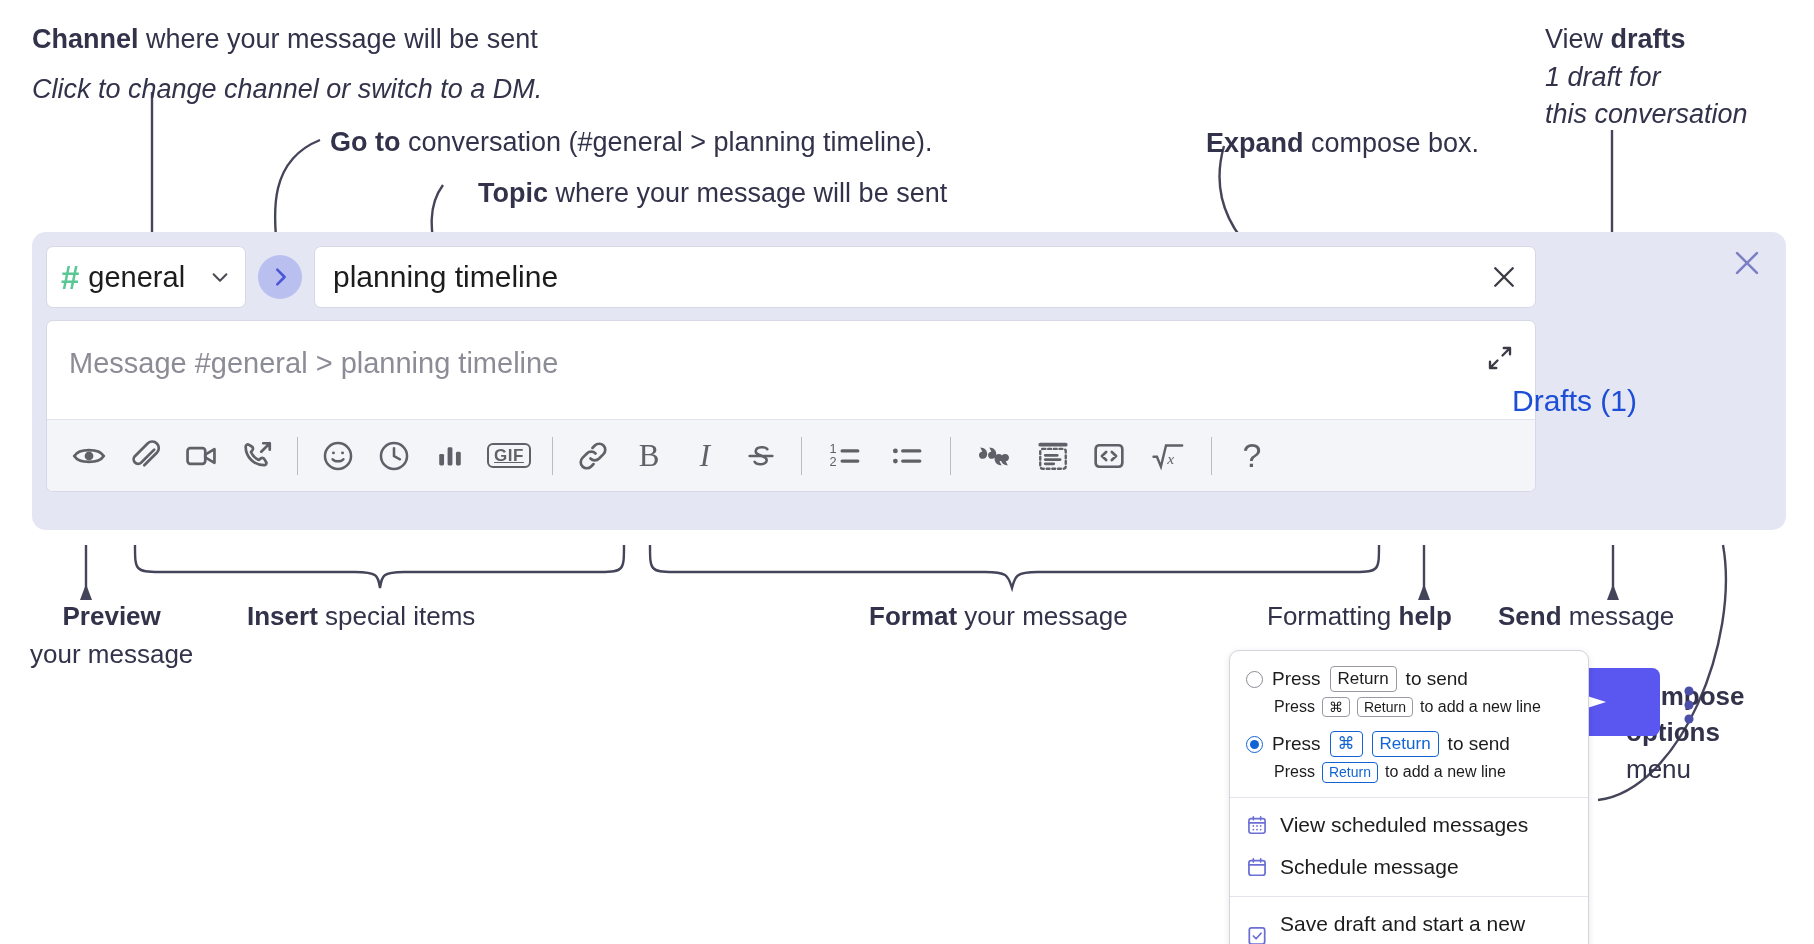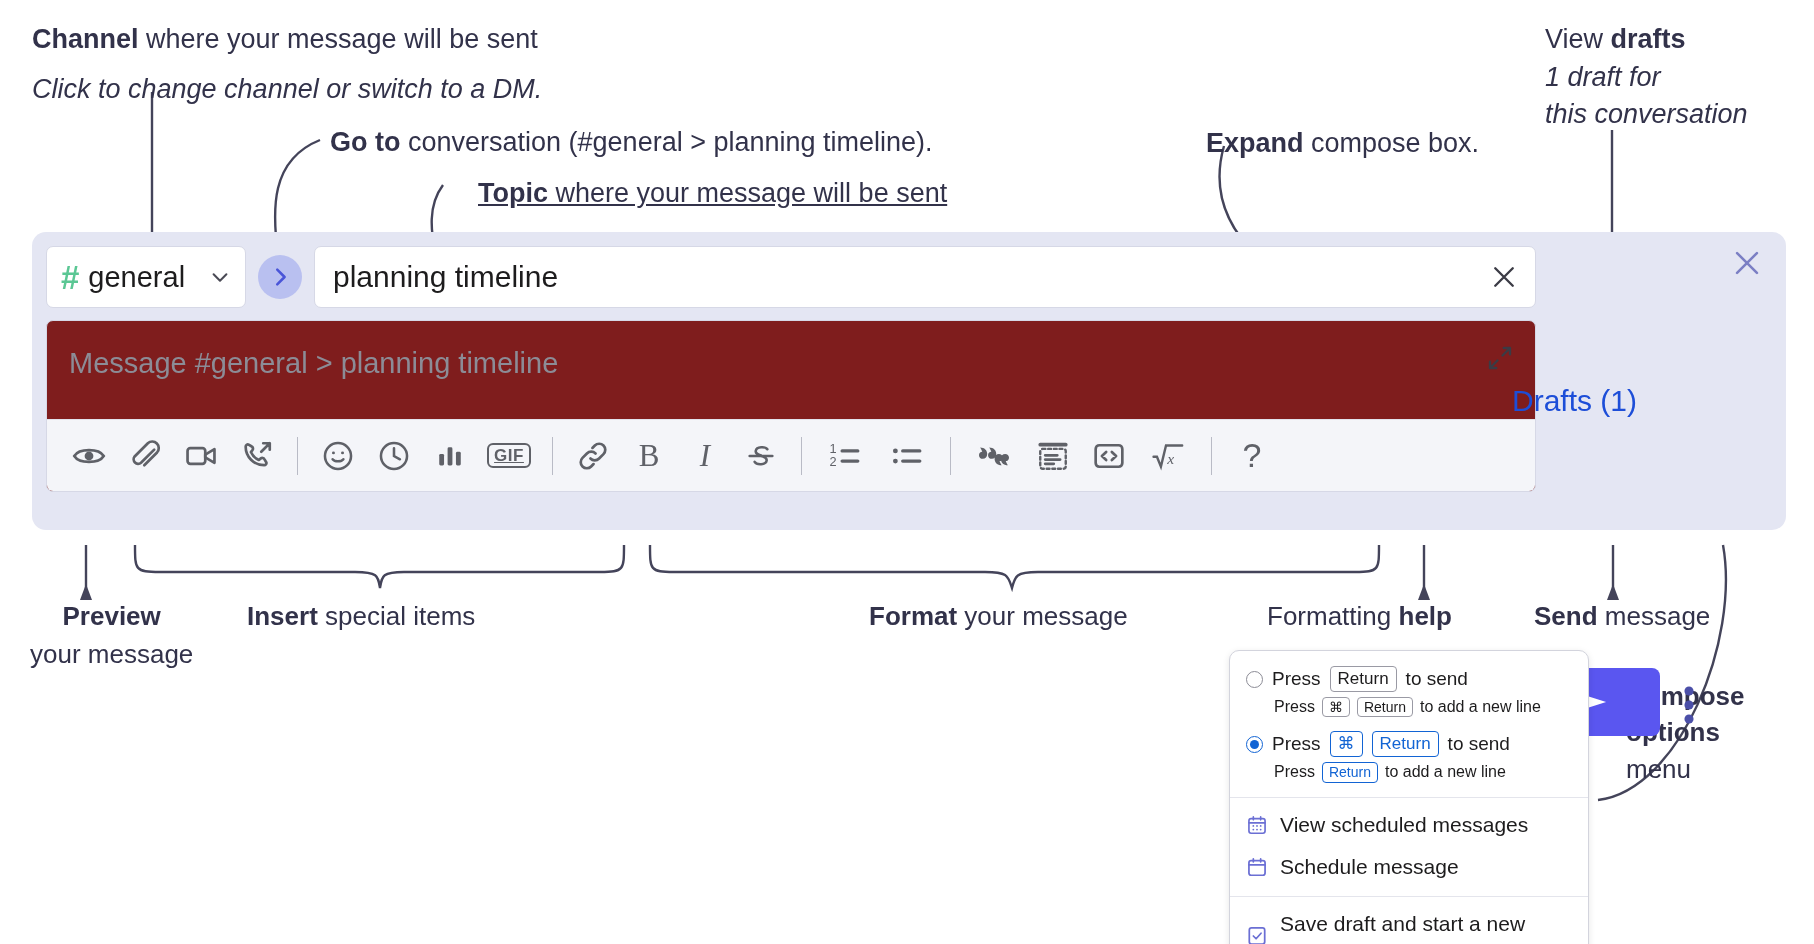--- a/index.html
+++ b/index.html
@@ -55,21 +55,21 @@
 
   .topic-field {
     flex:1; height:62px; background:#fff; border:1px solid #d6d8e6; border-radius:7px;
     display:flex; align-items:center; padding:0 16px 0 18px;
   }
   .topic-text { font-size:30px; color:#1d1c1d; flex:1; }
   .topic-clear { color:#3b3b45; display:flex; }
   .topic-clear svg { width:30px; height:30px; display:block; }
 
   .msgbox {
-    margin-top:12px; background:#7f1d1d; border:1px solid #d6d8e6; border-radius:7px;
+    margin-top:12px; background:#ffffff; border:1px solid #d6d8e6; border-radius:7px;
     position:relative; height:172px; overflow:hidden;
   }
   .msg-placeholder {
     position:absolute; left:22px; top:26px; font-size:29px; color:#8c8c96;
   }
   .expand-btn { position:absolute; right:20px; top:22px; color:#3b3b45; }
   .expand-btn svg { width:30px; height:30px; display:block; }
 
   .toolbar {
     position:absolute; left:0; right:0; bottom:0; height:72px;
@@ -166,21 +166,21 @@
 
   <div class="anno lg" style="left:32px; top:22px;">
     <div><b>Channel</b><span> where your message will be sent</span></div>
     <div style="margin-top:15px;"><i>Click to change channel or switch to a DM.</i></div>
   </div>
 
   <div class="anno lg" style="left:330px; top:125px;">
     <b>Go to</b><span> conversation (#general &gt; planning timeline).</span>
   </div>
 
-  <div class="anno lg" style="left:478px; top:176px;text-decoration:underline;">
+  <div class="anno lg" style="left:478px; top:176px;">
     <b>Topic</b><span> where your message will be sent</span>
   </div>
 
   <div class="anno lg" style="left:1206px; top:126px;text-align:right;">
     <b>Expand</b><span> compose box.</span>
   </div>
 
   <div class="anno lg" style="left:1545px; top:22px;">
     <div><span>View </span><b>drafts</b></div>
     <div style="margin-top:3px;"><i>1 draft for</i></div>
@@ -197,21 +197,21 @@
   </div>
 
   <div class="anno md" style="left:869px; top:600px;">
     <b>Format</b><span> your message</span>
   </div>
 
   <div class="anno md" style="left:1267px; top:600px;">
     <span>Formatting </span><b>help</b>
   </div>
 
-  <div class="anno md" style="left:1534px; top:600px;">
+  <div class="anno md" style="left:1498px; top:600px;">
     <b>Send</b><span> message</span>
   </div>
 
   <div class="anno md" style="left:1626px; top:680px;">
     <div><b>Compose</b></div>
     <div style="margin-top:3px;"><b>options</b></div>
     <div style="margin-top:3px;"><span>menu</span></div>
   </div>
 
   <div class="compose">

